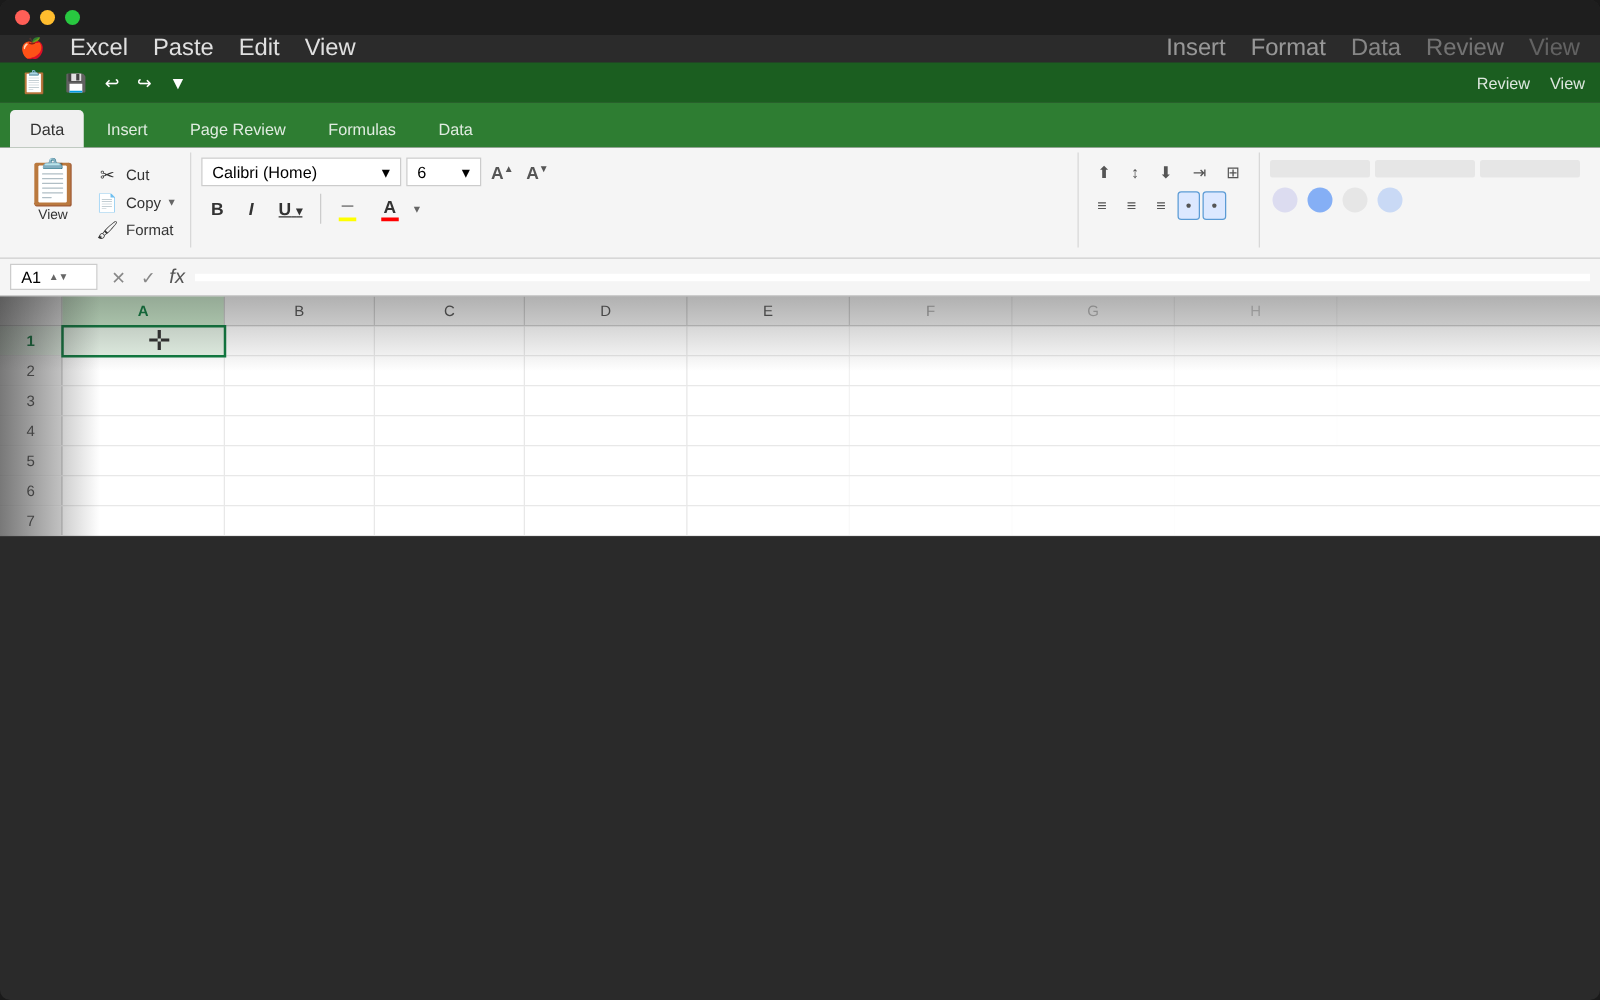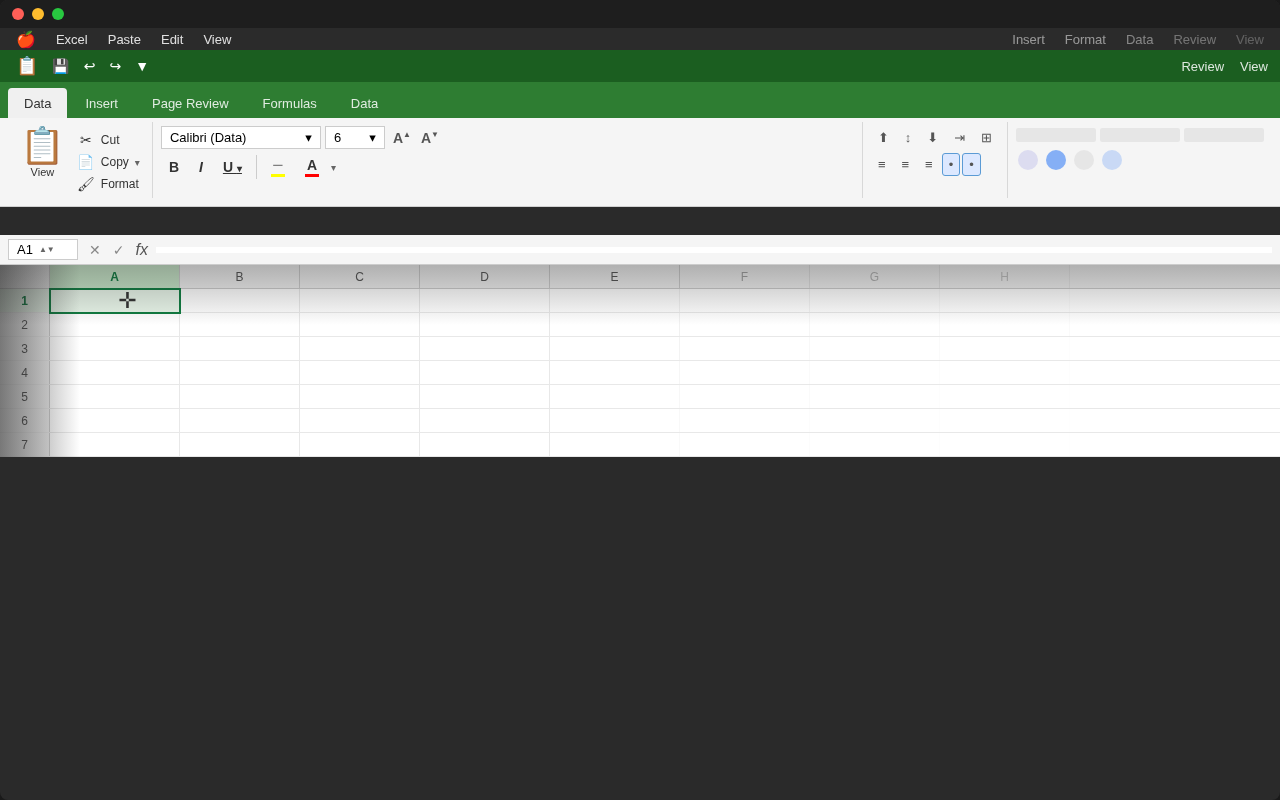--- a/index.html
+++ b/index.html
@@ -51,21 +51,21 @@
       background: #2b2b2b;
       height: 22px;
       display: flex;
       align-items: center;
       padding: 0 8px;
       gap: 4px;
     }
 
     .mac-menu-item {
       color: #e0e0e0;
-      font-size: 13px;
+      font-size: 19px;
       padding: 0 8px;
       cursor: pointer;
     }
 
     .mac-menu-item.apple {
       font-size: 16px;
     }
 
     .ribbon-tabs {
       background: #2e7d32;
@@ -337,21 +337,20 @@
 
     
     .formula-bar {
       background: #f5f5f5;
       height: 30px;
       display: flex;
       align-items: center;
       border-bottom: 1px solid #ccc;
       padding: 0 8px;
       gap: 8px;
-      margin-top: 28px;
     }
 
     .cell-ref {
       display: flex;
       align-items: center;
       gap: 2px;
       border: 1px solid #ccc;
       background: white;
       padding: 2px 8px;
       font-size: 13px;
@@ -591,21 +590,21 @@
         <div class="clipboard-action">
           <span class="action-icon">🖌</span>
           <span>Format</span>
         </div>
       </div>
     </div>
 
     <div class="font-group">
       <div class="font-row1">
         <div class="font-selector">
-          <span>Calibri (Data)</span>
+          <span>Calibri (Home)</span>
           <span>▾</span>
         </div>
         <div class="font-size-selector">
           <span>6</span>
           <span>▾</span>
         </div>
         <div class="font-size-controls">
           <button class="font-size-btn">A<sup style="font-size:8px">▲</sup></button>
           <button class="font-size-btn">A<sup style="font-size:8px">▼</sup></button>
         </div>

